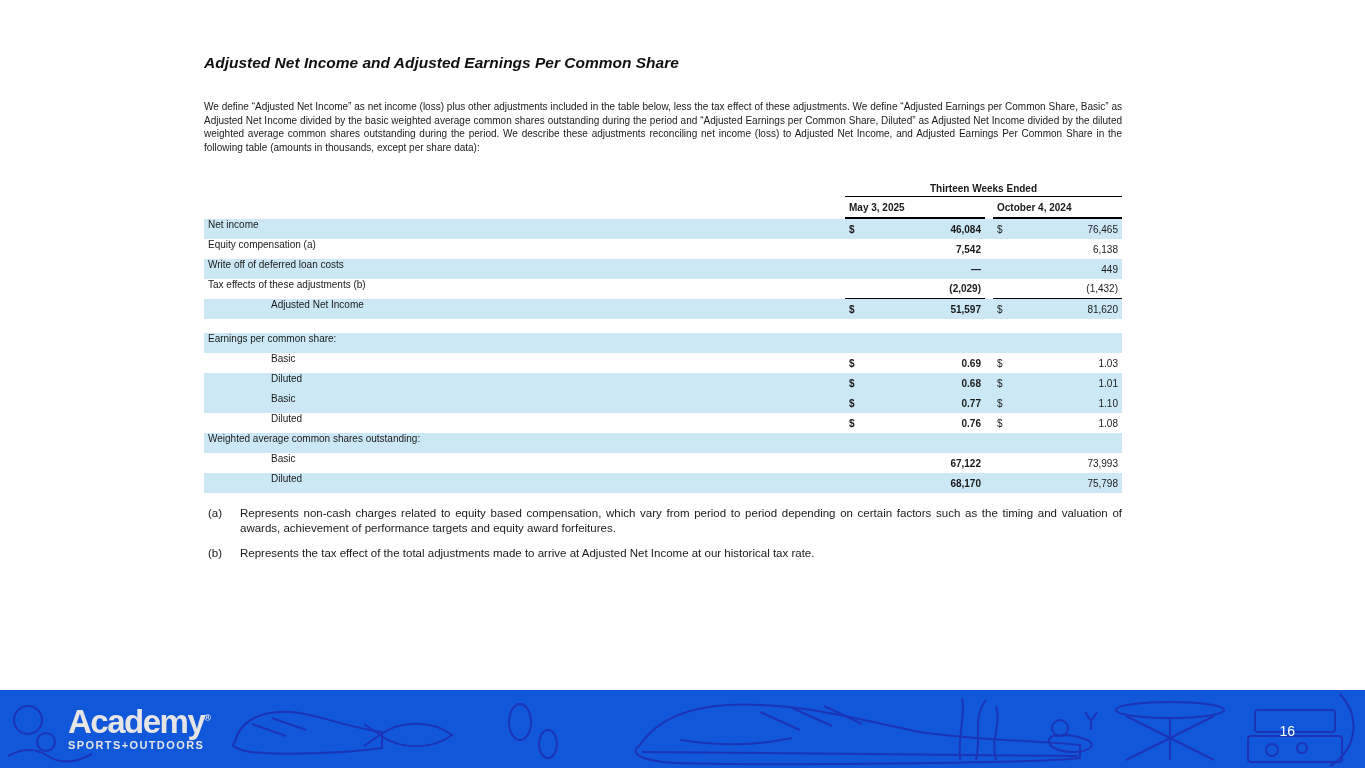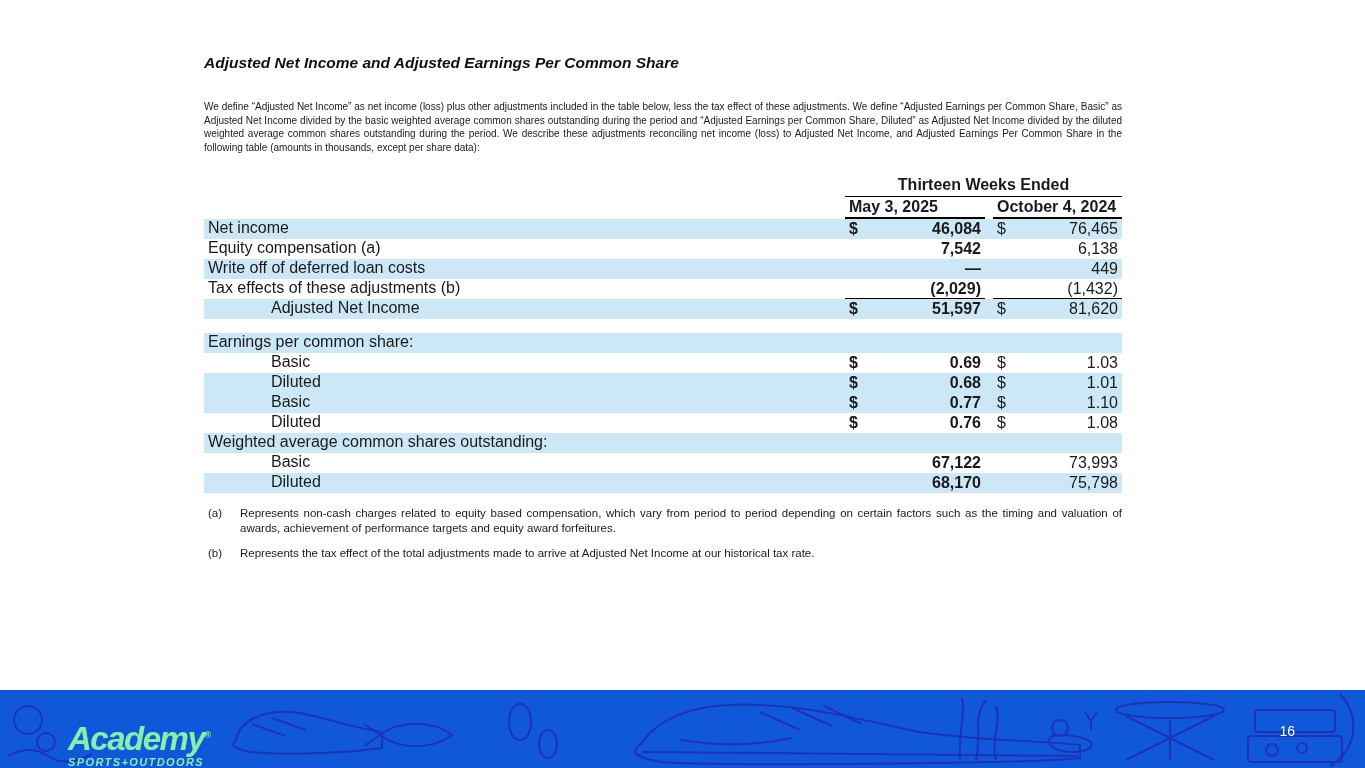--- a/index.html
+++ b/index.html
@@ -3,21 +3,21 @@
 <meta charset="utf-8">
 <style>
   html,body{margin:0;padding:0;width:1365px;height:768px;background:#ffffff;overflow:hidden;}
   body{font-family:"Liberation Sans", sans-serif;color:#1a1a1a;}
   .page{position:absolute;inset:0;background:#fff;}
   .content{position:absolute;left:204px;top:54px;width:918px;}
   .doc-title{font-size:15.5px;font-weight:bold;font-style:italic;margin:0 0 28px 0;color:#111;}
   .intro{font-size:10px;line-height:1.36;text-align:justify;margin:0 0 23px 0;color:#1a1a1a;}
 
   
-  .fintable{width:918px;font-size:16px;}
+  .fintable{width:918px;font-size:10px;}
   .thead-group{display:flex;height:20px;align-items:flex-end;}
   .thead-cols{display:flex;height:22px;align-items:flex-end;}
   .tlabel-spacer{flex:1;}
   .tspan-head{width:277px;text-align:center;font-weight:bold;border-bottom:1px solid #000;padding-bottom:2px;}
   .chead{font-weight:bold;text-align:center;border-bottom:2px solid #000;align-self:stretch;display:flex;align-items:center;justify-content:center;}
   .trow{display:flex;height:20px;}
   .trow.shaded{background:#cce8f7;}
   .tlabel{flex:1;padding-left:4px;white-space:nowrap;overflow:hidden;}
   .ind1{padding-left:24px;margin-left:43px;}
   .tcol{width:140px;display:flex;justify-content:space-between;align-items:center;align-self:stretch;padding:0 4px;box-sizing:border-box;}
@@ -29,21 +29,21 @@
 
   
   .footnotes{margin-top:13px;font-size:11.5px;line-height:1.3;color:#1a1a1a;}
   .footnote{display:flex;margin-bottom:10px;}
   .fn-marker{width:36px;flex:0 0 36px;padding-left:4px;box-sizing:border-box;}
   .fn-text{flex:1;text-align:justify;}
 
   
   .footer{position:absolute;left:0;bottom:0;width:1365px;height:78px;background:#1157d9;overflow:hidden;}
   .doodles{position:absolute;left:0;top:0;}
-  .logo{position:absolute;left:68px;top:32px;color:#86efac;line-height:1;font-style:italic;}
+  .logo{position:absolute;left:68px;top:15px;color:#e5e5e5;line-height:1;}
   .logo-main{font-size:33px;font-weight:bold;letter-spacing:-1.5px;}
   .logo-reg{font-size:9px;vertical-align:super;letter-spacing:0;}
   .logo-sub{font-size:11px;font-weight:bold;letter-spacing:1.4px;margin-top:2px;}
   .pagenum{position:absolute;right:70px;top:33px;color:#fff;font-size:14px;}
 </style>
 </head>
 <body>
 
 <div class="page">
   <div class="content">

